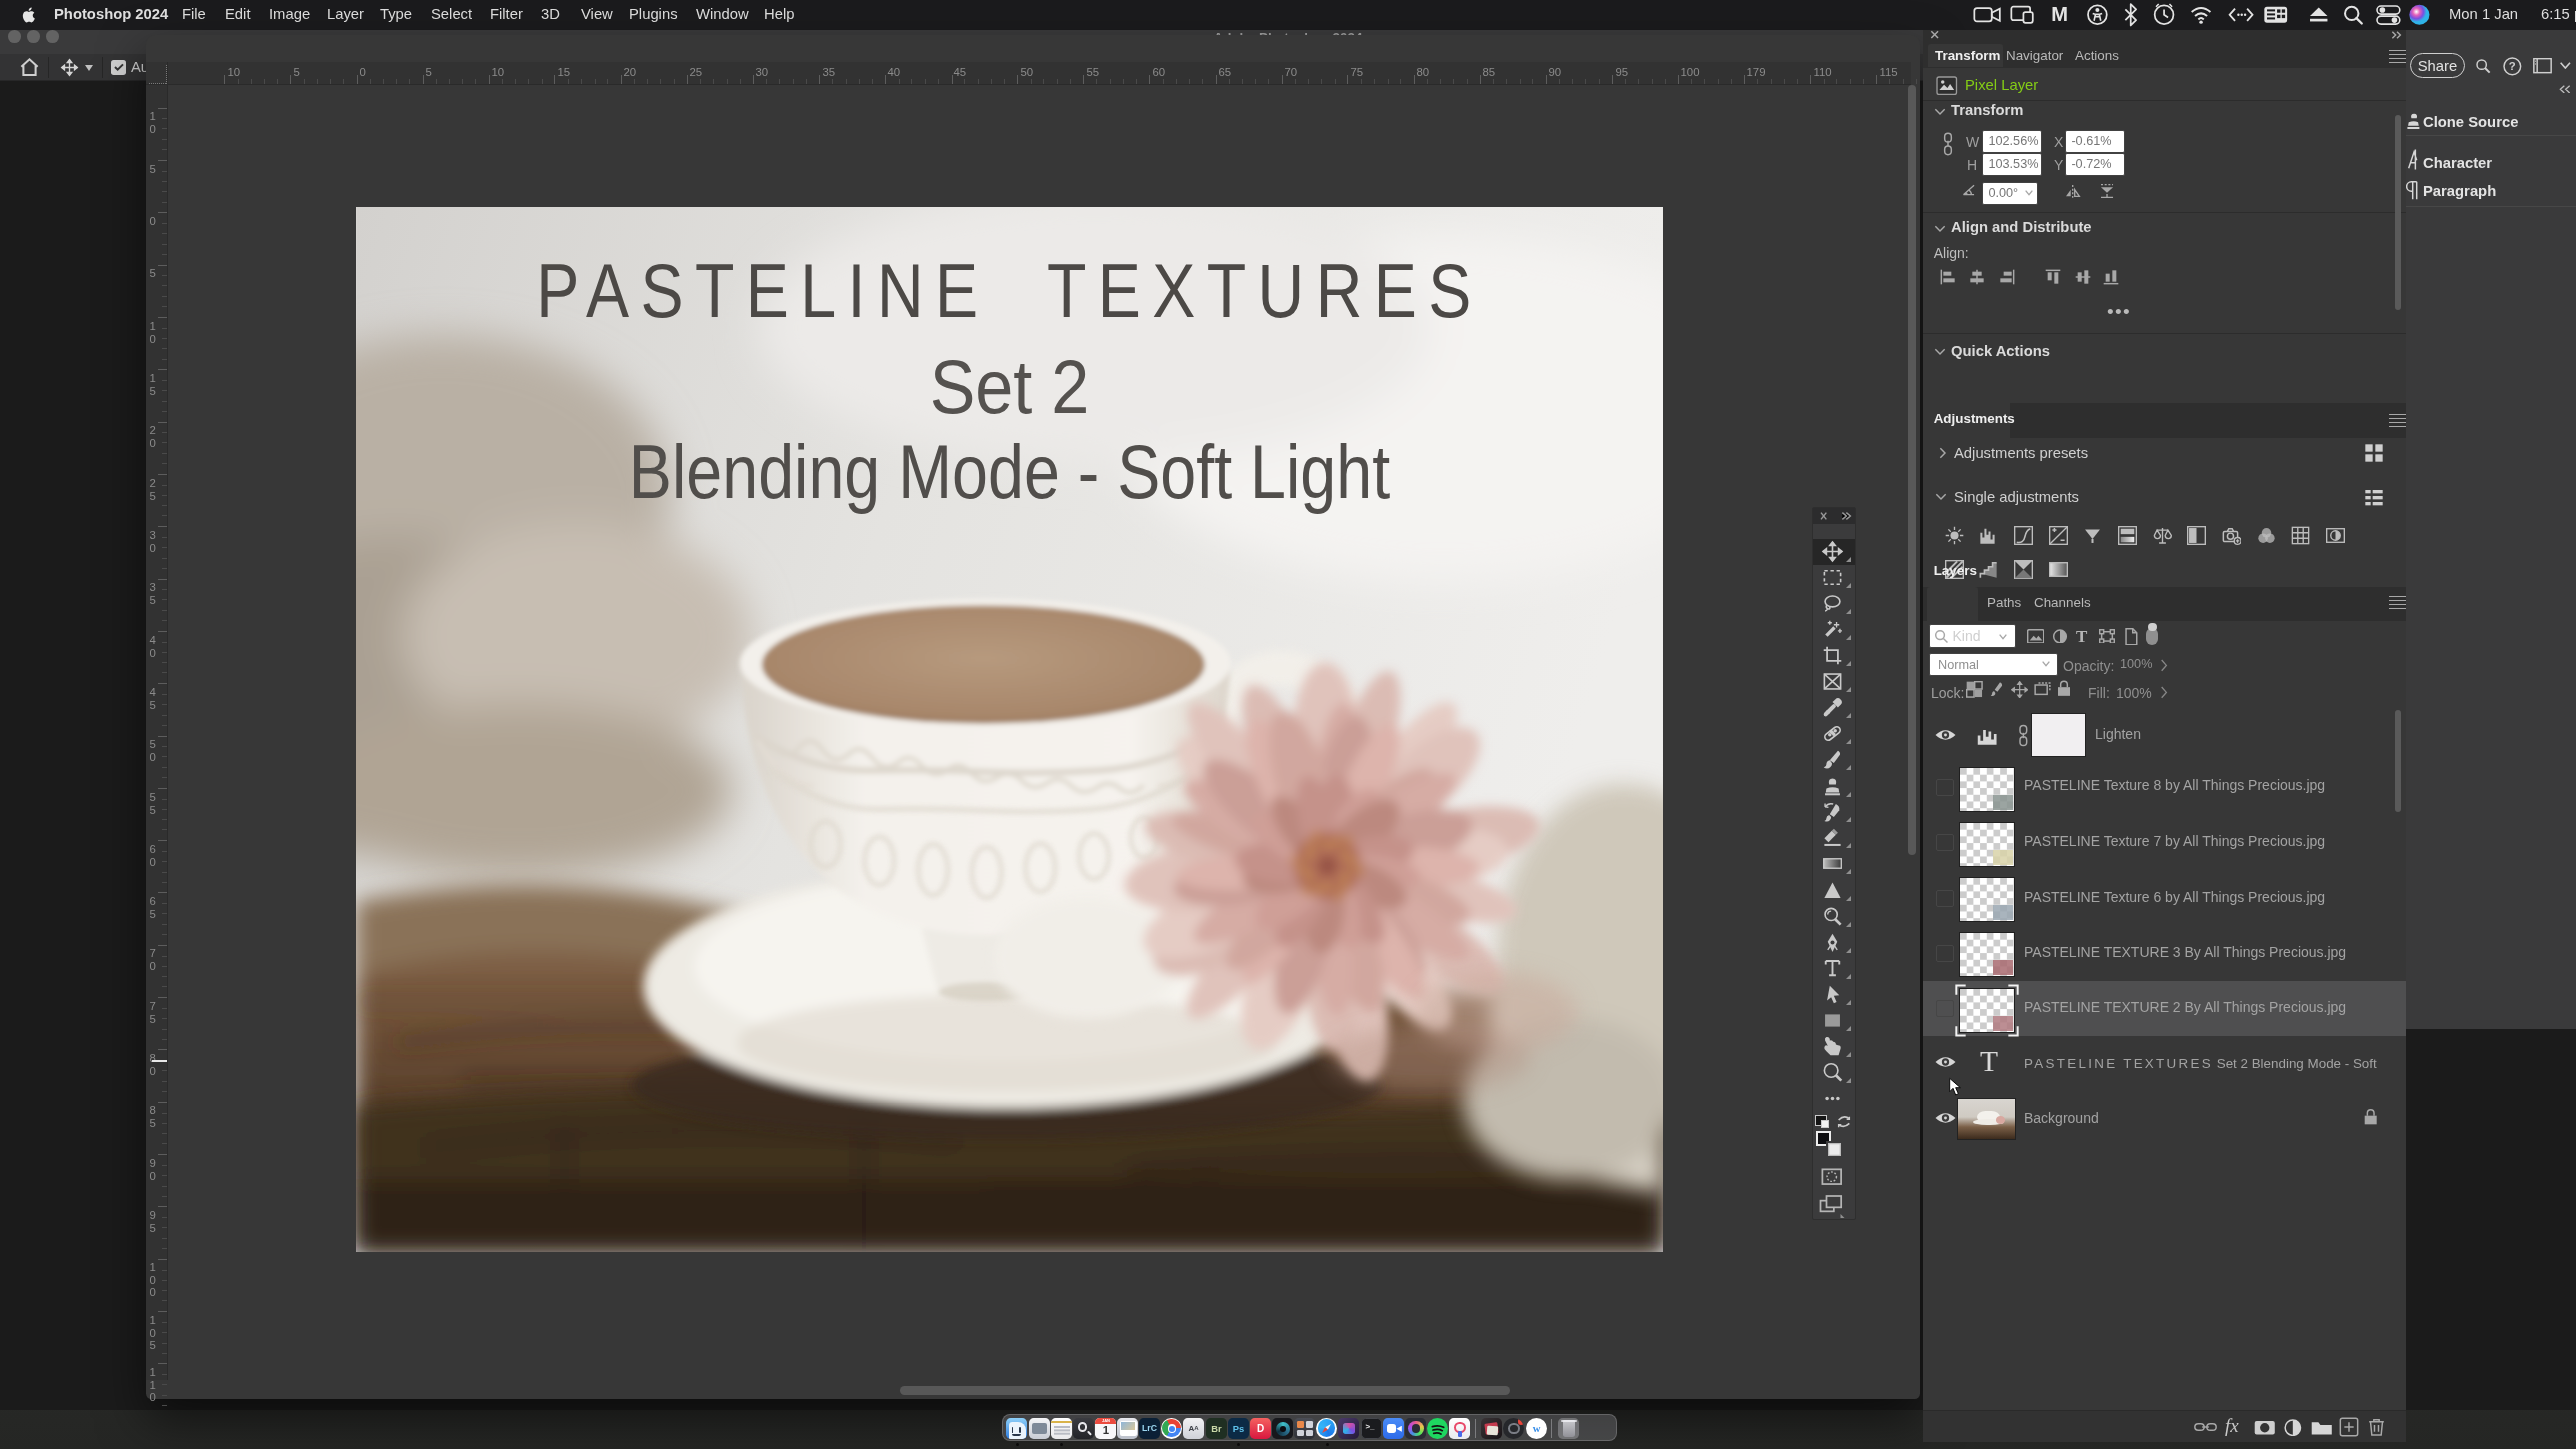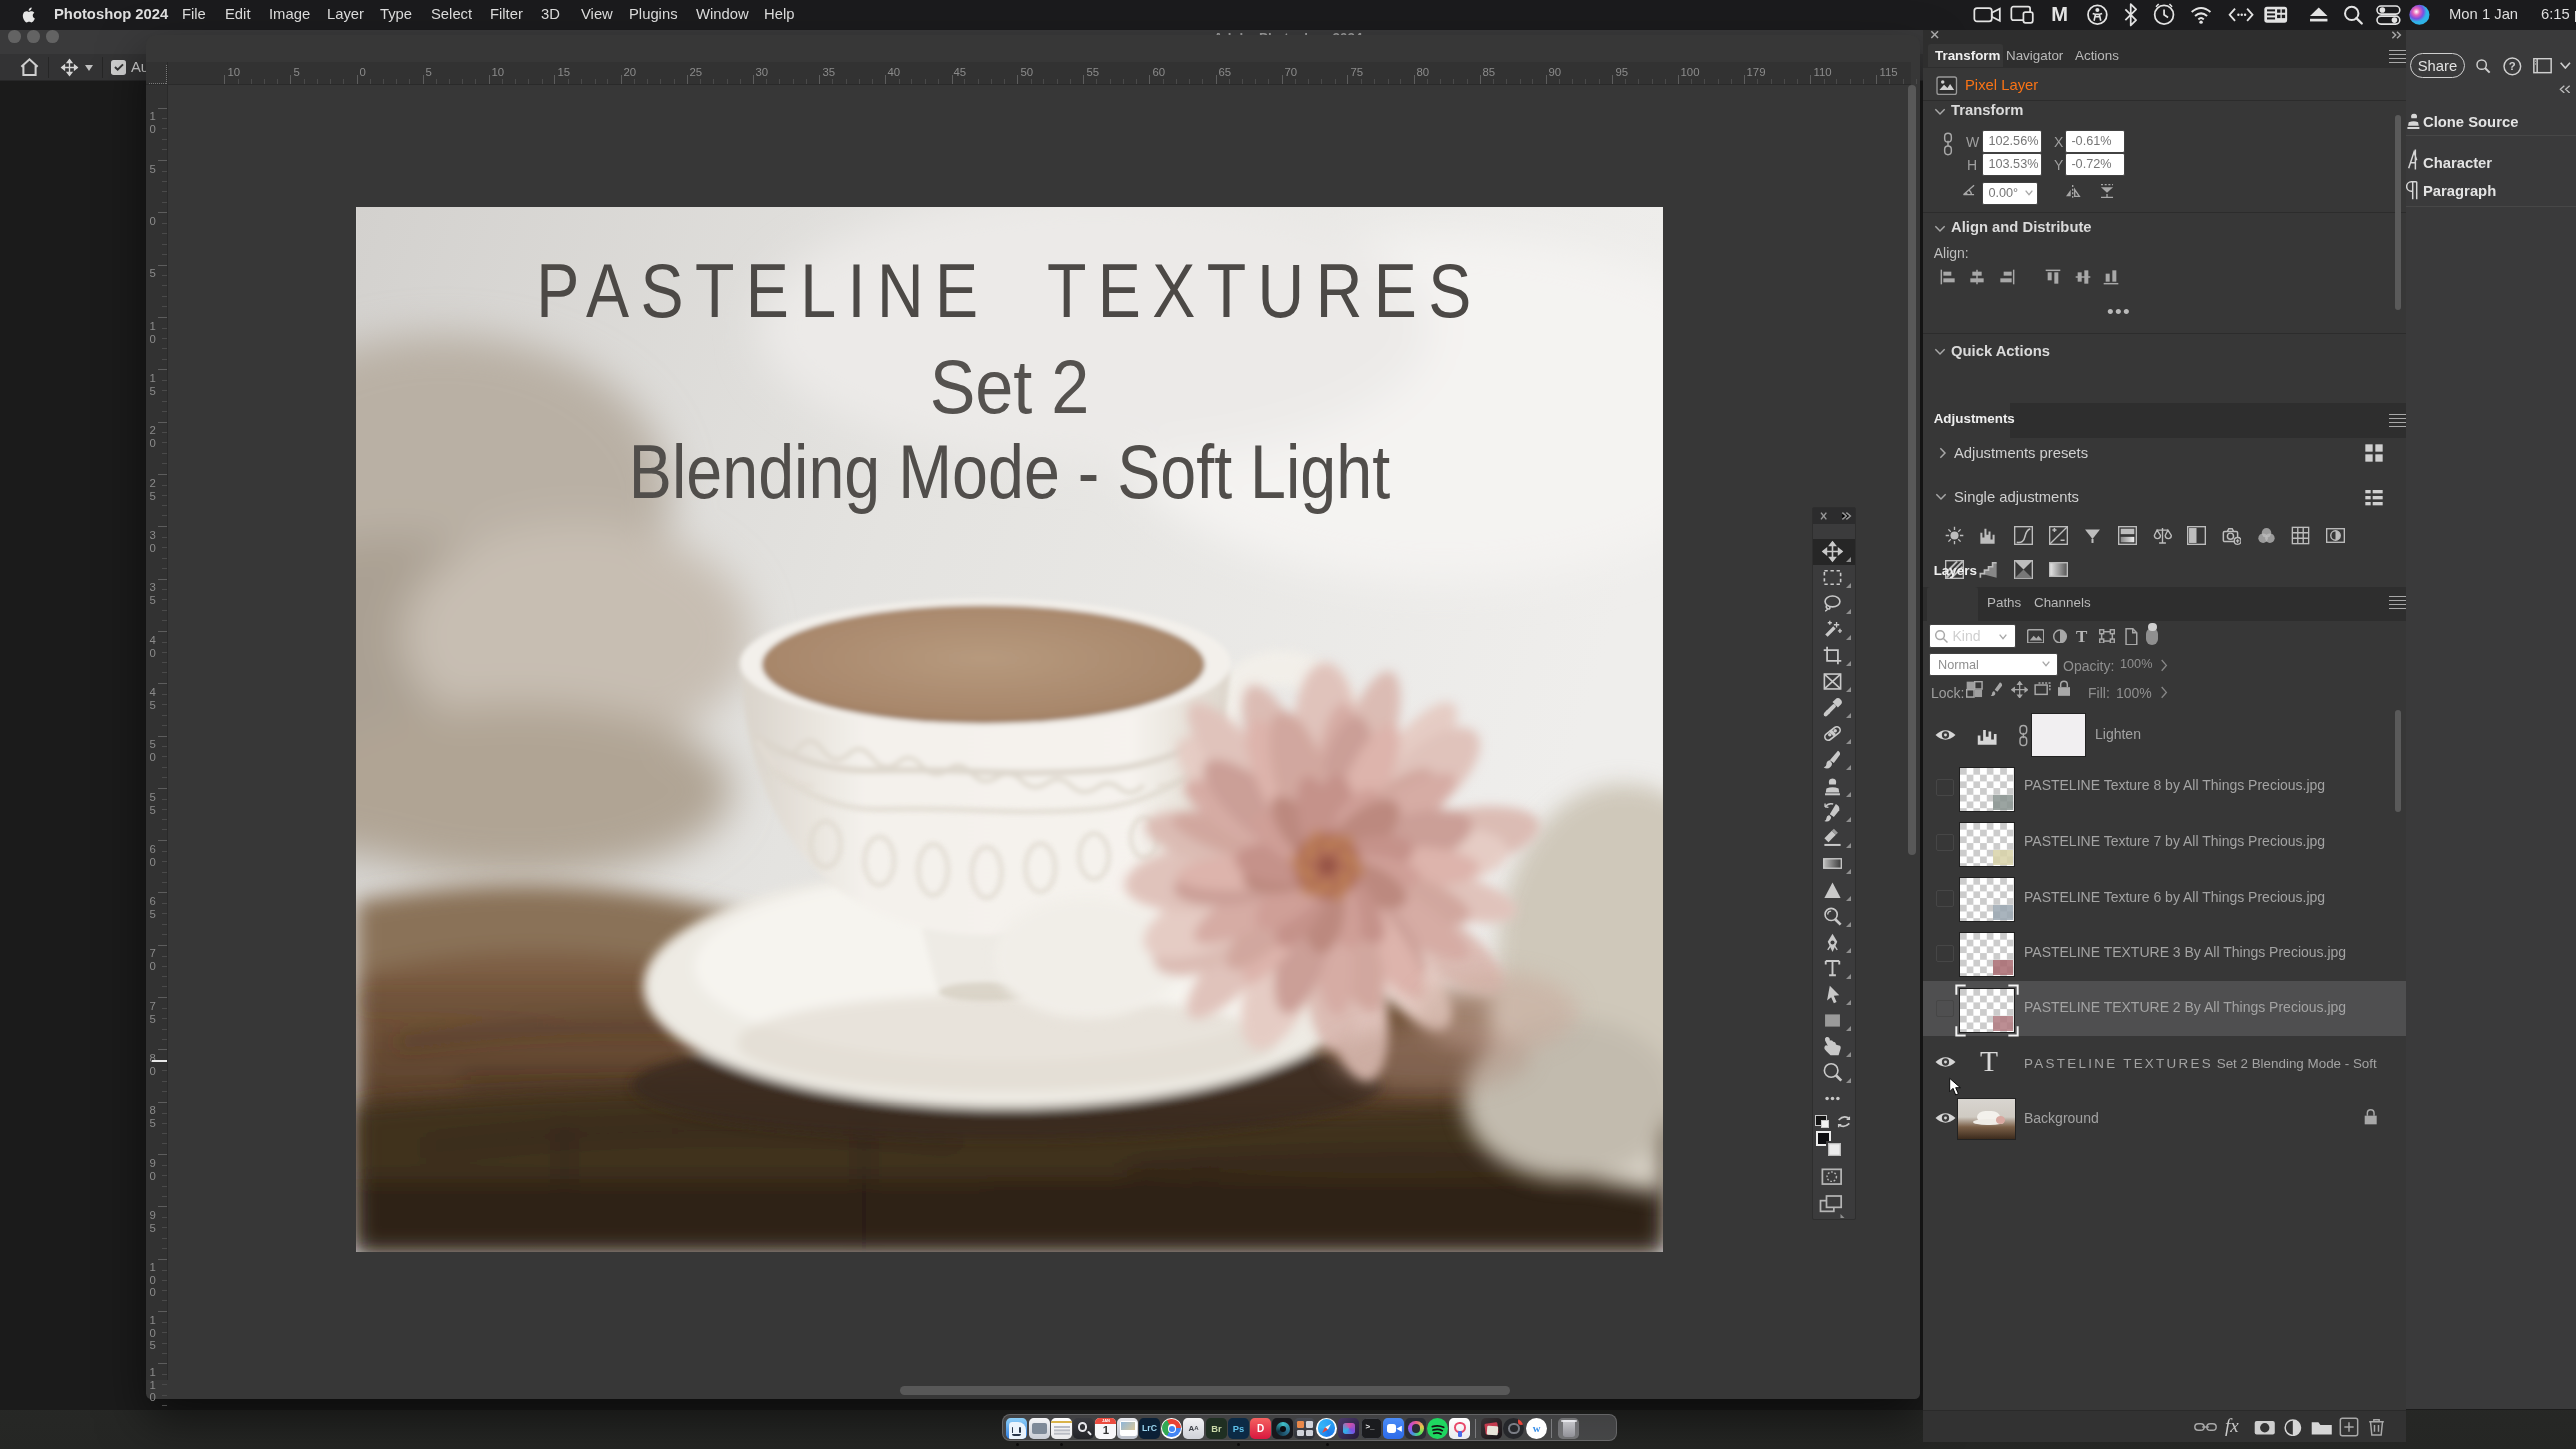--- a/index.html
+++ b/index.html
@@ -45,21 +45,21 @@
 .ptab.active{color:#efefef;font-weight:bold;}
 .phead{position:absolute;color:#dadada;font-size:14.8px;font-weight:bold;white-space:nowrap;}
 .plabel{position:absolute;color:#9f9f9f;font-size:14px;white-space:nowrap;}
 .pfield{position:absolute;background:#ffffff;border:0.7px solid #424242;border-radius:2px;color:#767676;font-size:12.7px;}
 .sep{position:absolute;left:0;width:483px;height:0.7px;background:#2c2c2c;}
 .hamb{position:absolute;width:20px;height:2px;background:#a8a8a8;box-shadow:0 4.7px 0 #a8a8a8,0 9.4px 0 #a8a8a8,0 14px 0 #a8a8a8;}
 .lthumb{position:absolute;width:56px;height:45px;background:
  repeating-conic-gradient(#ffffff 0% 25%, #cccccc 0% 50%) 0 0/13.4px 13.4px;border:0.7px solid #1f1f1f;}
 .lname{position:absolute;color:#a3a3a3;font-size:14px;white-space:nowrap;}
 
-#rstrip{left:2406px;top:29.5px;width:170px;height:1379px;background:#3a3a3b;}
+#rstrip{left:2406px;top:29.5px;width:170px;height:999px;background:#3a3a3b;}
 #rstrip .lbl{position:absolute;color:#e3e3e3;font-size:14.8px;font-weight:bold;}
 
 #dock{left:1002px;top:1414px;width:615px;height:27px;background:rgba(130,130,135,.38);border:0.7px solid rgba(190,190,195,.28);border-radius:8px;}
 .dicon{position:absolute;top:2.7px;width:21px;height:21px;border-radius:4.7px;overflow:hidden;}
 .ddot{position:absolute;top:27.5px;width:3.4px;height:3.4px;border-radius:50%;background:#0a0a0a;}
 </style></head><body>
 <div id="desktop" class="abs"></div>
 <div id="menubar" class="abs">
     <svg class="abs" style="left:20px;top:6px" width="15.4" height="18" viewBox="0 0 26 30">
       <path fill="#e6e6e6" d="M21.5 15.9c0-3.1 2.6-4.6 2.7-4.7-1.5-2.1-3.7-2.4-4.5-2.4-1.9-.2-3.7 1.1-4.7 1.1-1 0-2.5-1.1-4.1-1.1-2.1 0-4 1.2-5.1 3.1-2.2 3.8-.6 9.4 1.6 12.5 1 1.5 2.3 3.2 3.9 3.1 1.6-.1 2.2-1 4.1-1s2.4 1 4.1 1c1.7 0 2.8-1.5 3.8-3 1.2-1.7 1.7-3.4 1.7-3.5-.1-.1-3.4-1.4-3.5-5.1zM18.4 6.1c.9-1 1.5-2.5 1.3-3.9-1.3.1-2.8.9-3.7 1.9-.8.9-1.5 2.4-1.3 3.8 1.4.1 2.8-.8 3.7-1.8z"></path>
@@ -962,21 +962,21 @@
     </svg>
     <svg class="abs" style="left:468px;top:1.3px" width="10.7" height="8" viewBox="0 0 16 12" fill="none" stroke="#a8a8a8" stroke-width="2.2">
       <path d="M2 1 l5 5 -5 5 M9 1 l5 5 -5 5"></path>
     </svg>
     <div class="hamb" style="left:466px;top:20px;width:17.4px;height:1.7px;box-shadow:0 4px 0 #a8a8a8,0 8px 0 #a8a8a8,0 12px 0 #a8a8a8"></div>
     <svg class="abs" style="left:13.4px;top:46px" width="21.5" height="19.5" viewBox="0 0 32 29" fill="none" stroke="#a8a8a8" stroke-width="2.2">
       <rect x="1.5" y="1.5" width="29" height="26" rx="3" fill="#2e2e2e" stroke="#9a9a9a" stroke-width="2"></rect>
       <path d="M5 21 l7 -8 5 5 4 -6 6 9z" fill="#cfcfcf" stroke="none"></path>
       <circle cx="10" cy="9" r="2.6" fill="#cfcfcf" stroke="none"></circle>
     </svg>
-    <div class="abs" style="left:42px;top:47px;color:#f97316;font-size:14.8px">Pixel Layer</div>
+    <div class="abs" style="left:42px;top:47px;color:#84cc16;font-size:14.8px">Pixel Layer</div>
     <div class="sep" style="top:70px"></div>
     <svg class="abs" style="left:10.7px;top:78px" width="12" height="8" viewBox="0 0 18 12" fill="none" stroke="#a8a8a8" stroke-width="2.2">
       <path d="M2 2 l7 7 7 -7"></path>
     </svg>
     <div class="phead" style="left:28px;top:72px">Transform</div>
     <div class="plabel" style="left:43px;top:104px">W</div>
     <div class="pfield" style="left:59px;top:100px;width:60px;height:23px;line-height:21.5px;padding-left:5.4px">102.56%</div>
     <div class="plabel" style="left:131px;top:104px">X</div>
     <div class="pfield" style="left:142px;top:100px;width:60px;height:23px;line-height:21.5px;padding-left:5.4px">-0.61%</div>
     <div class="plabel" style="left:44px;top:127px">H</div>

